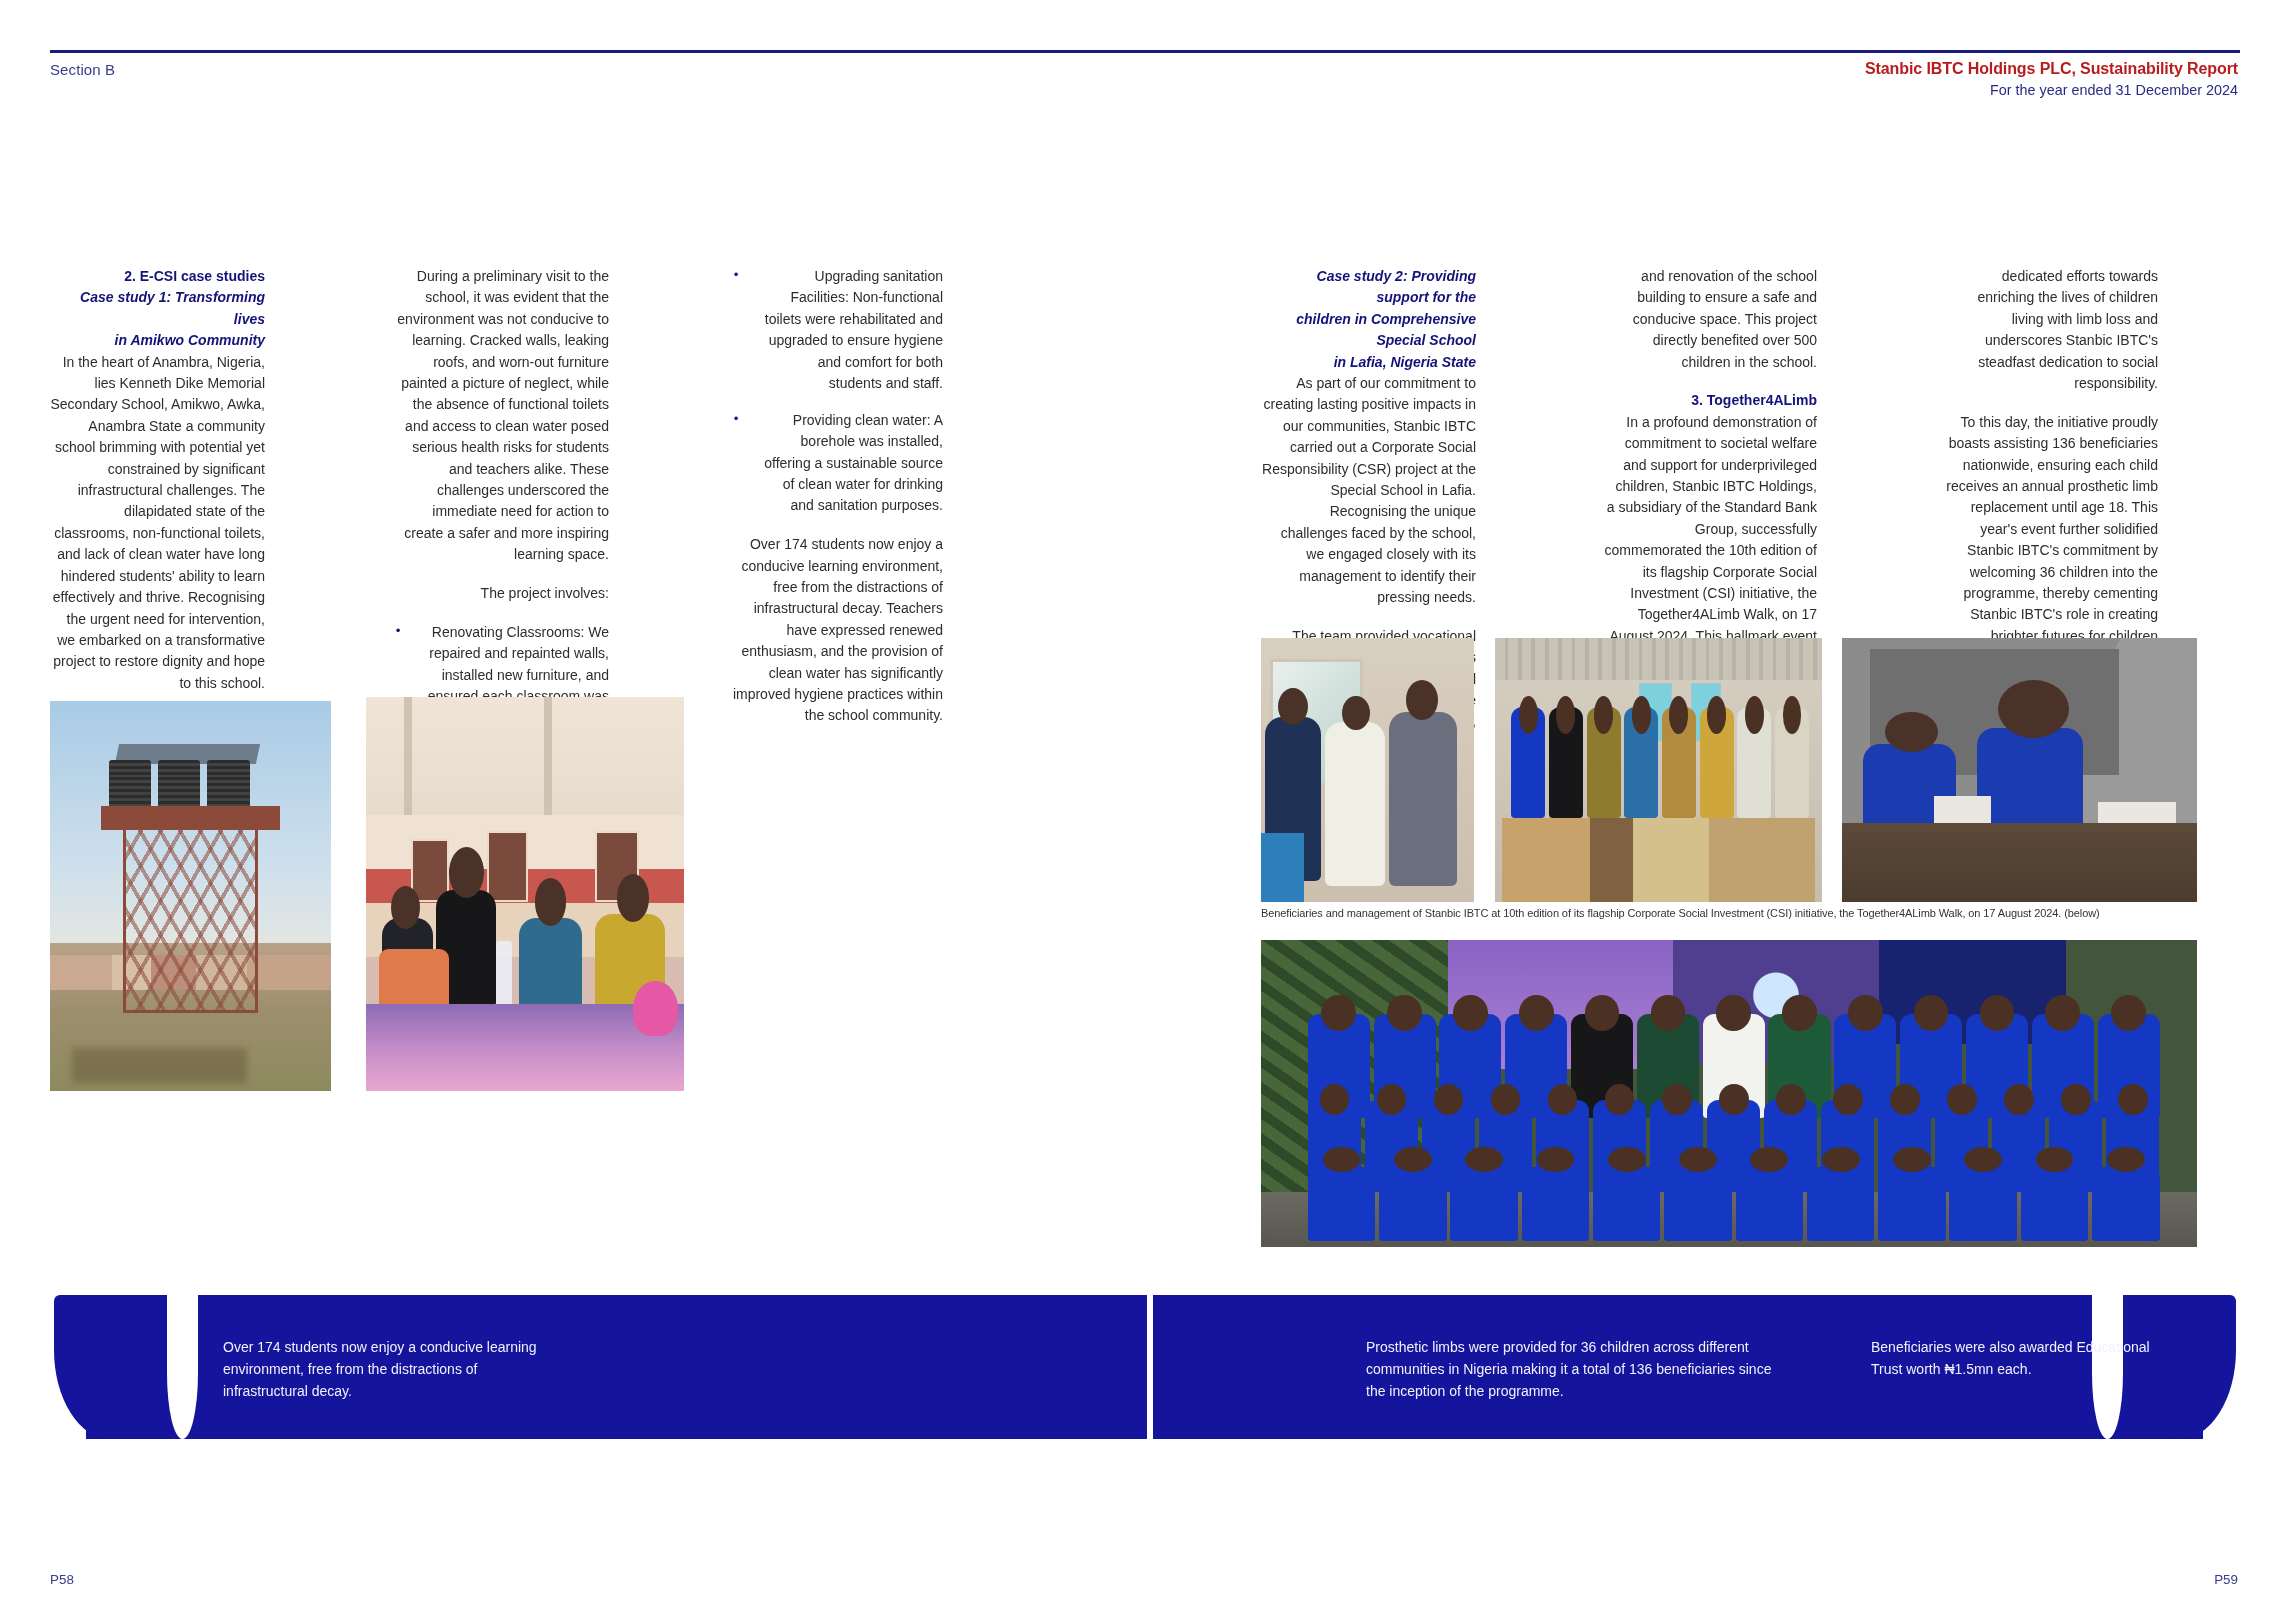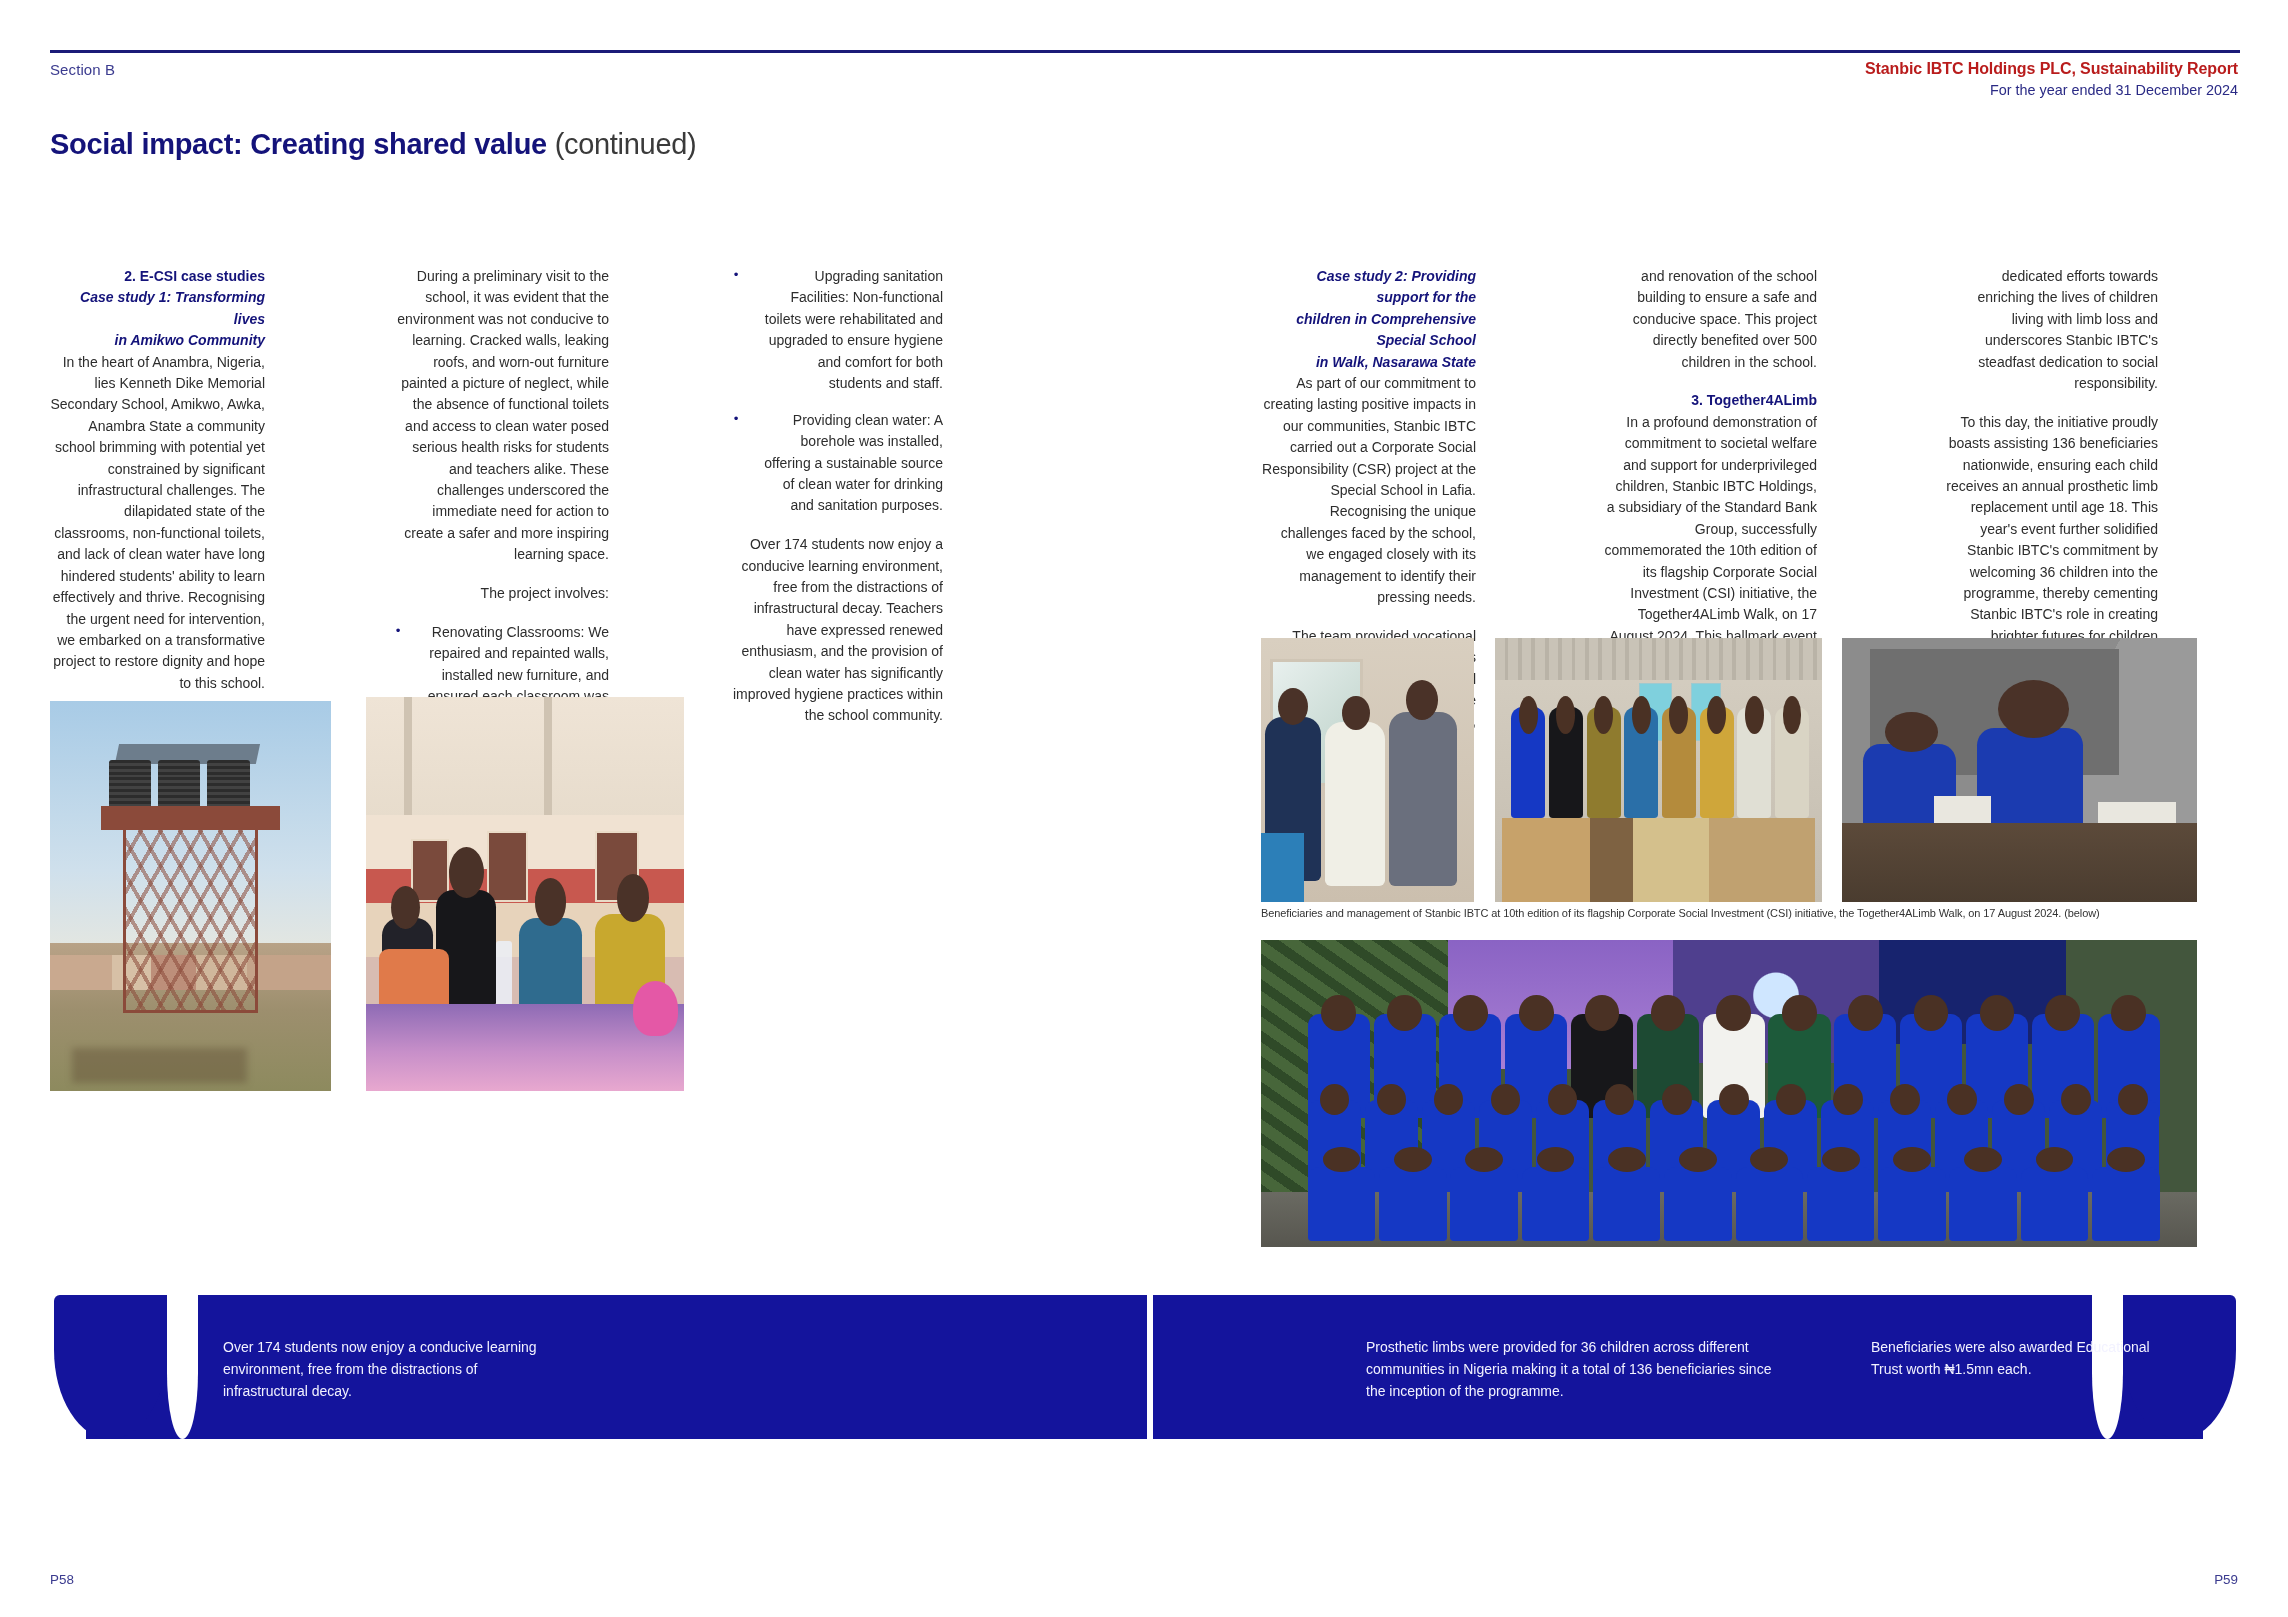--- a/index.html
+++ b/index.html
@@ -296,21 +296,20 @@
 <div class="page">
 
   <div class="hdr-rule"></div>
   <div class="hdr-left">Section B</div>
   <div class="hdr-right">
     <div class="l1">Stanbic IBTC Holdings PLC, Sustainability Report</div>
     <div class="l2">For the year ended 31 December 2024</div>
   </div>
 
   <div class="title-block">
-    <div class="title-2"><span>Social impact: Creating shared value </span><span class="cont">(continued)</span></div>
   </div>
 
   <div class="col" id="col1">
     <p>
       <span class="sub-head">2. E-CSI case studies</span><br>
       <span class="sub-head-i">Case study 1: Transforming lives</span><br>
       <span class="sub-head-i">in Amikwo Community</span><br>
       <span>In the heart of Anambra, Nigeria, lies Kenneth Dike Memorial Secondary School, Amikwo, Awka, Anambra State a community school brimming with potential yet constrained by significant infrastructural challenges. The dilapidated state of the classrooms, non-functional toilets, and lack of clean water have long hindered students' ability to learn effectively and thrive. Recognising the urgent need for intervention, we embarked on a transformative project to restore dignity and hope to this school.</span>
     </p>
   </div>
@@ -328,21 +327,21 @@
       <li>Upgrading sanitation Facilities: Non-functional toilets were rehabilitated and upgraded to ensure hygiene and comfort for both students and staff.</li>
       <li>Providing clean water: A borehole was installed, offering a sustainable source of clean water for drinking and sanitation purposes.</li>
     </ul>
     <p>Over 174 students now enjoy a conducive learning environment, free from the distractions of infrastructural decay. Teachers have expressed renewed enthusiasm, and the provision of clean water has significantly improved hygiene practices within the school community.</p>
   </div>
 
   <div class="col" id="col4">
     <p>
       <span class="sub-head-i">Case study 2: Providing support for the</span><br>
       <span class="sub-head-i">children in Comprehensive Special School</span><br>
-      <span class="sub-head-i">in Walk, Nasarawa State</span><br>
+      <span class="sub-head-i">in Lafia, Nigeria State</span><br>
       <span>As part of our commitment to creating lasting positive impacts in our communities, Stanbic IBTC carried out a Corporate Social Responsibility (CSR) project at the Special School in Lafia. Recognising the unique challenges faced by the school, we engaged closely with its management to identify their pressing needs.</span>
     </p>
     <p>The team provided vocational training items to foster skills development, essential educational materials to enhance learning,</p>
   </div>
 
   <div class="col" id="col5">
     <p>and renovation of the school building to ensure a safe and conducive space. This project directly benefited over 500 children in the school.</p>
     <p>
       <span class="sub-head">3. Together4ALimb</span><br>
       <span>In a profound demonstration of commitment to societal welfare and support for underprivileged children, Stanbic IBTC Holdings, a subsidiary of the Standard Bank Group, successfully commemorated the 10th edition of its flagship Corporate Social Investment (CSI) initiative, the Together4ALimb Walk, on 17 August 2024. This hallmark event marks years of</span>

